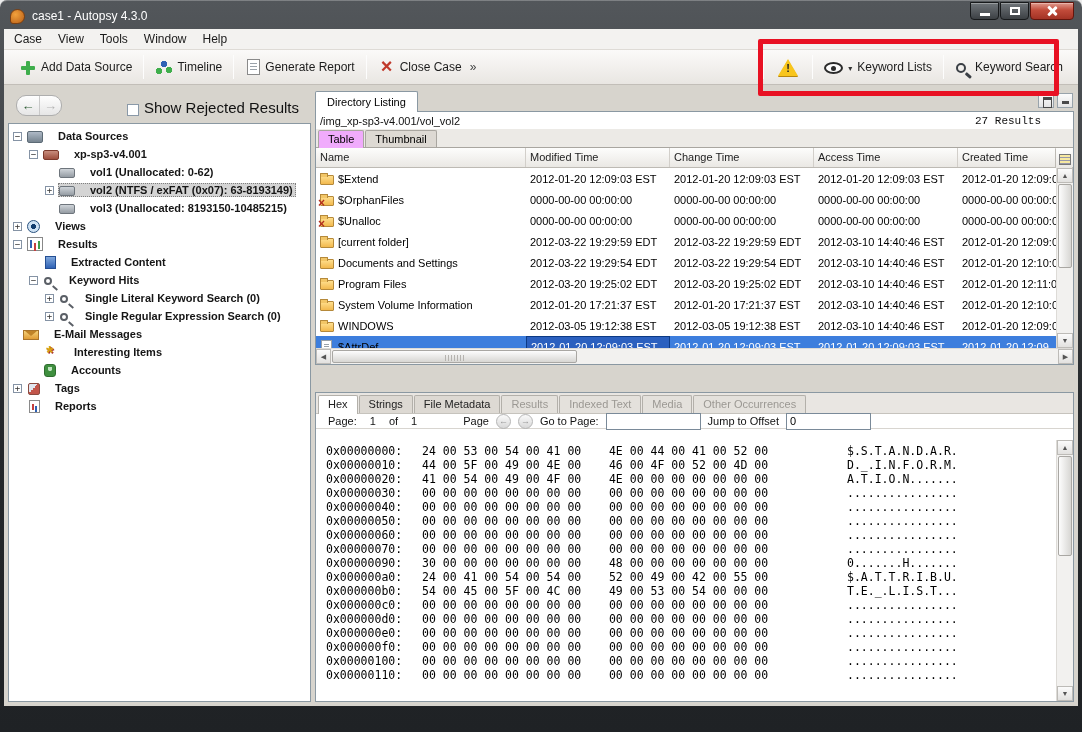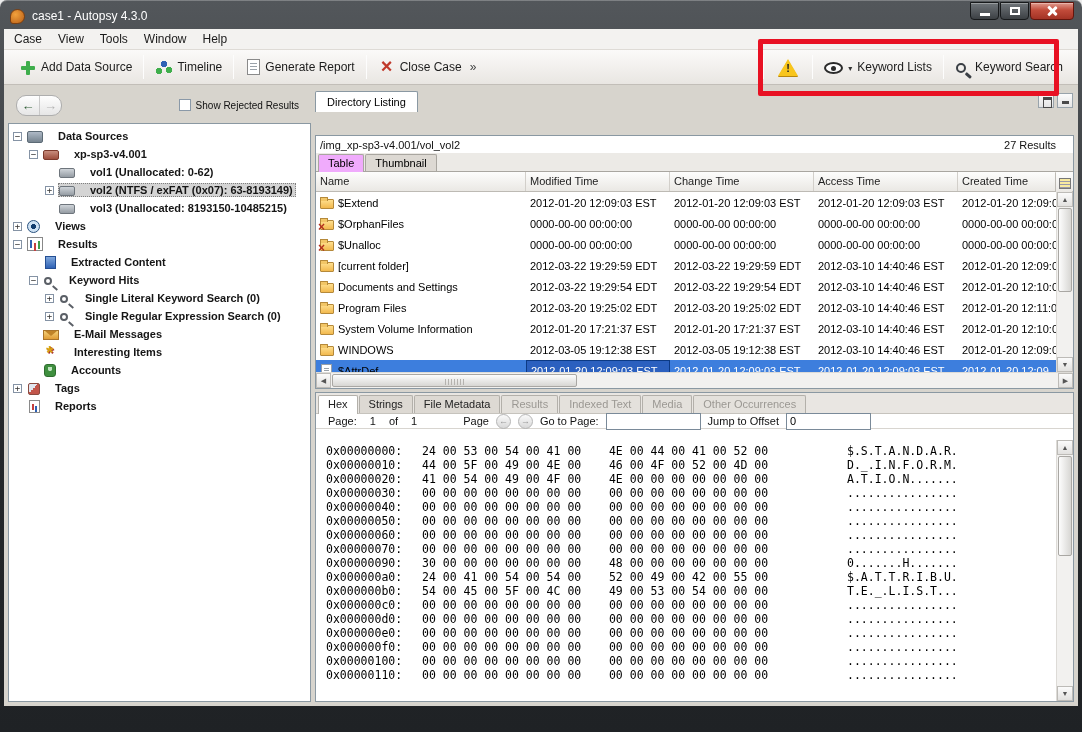--- a/index.html
+++ b/index.html
@@ -67,21 +67,21 @@
   .workspace { position:absolute; top:56px; left:0; right:0; bottom:0; }
 
   .left-panel { position:absolute; left:4px; top:4px; width:303px; bottom:4px; }
   .nav-row { height:34px; position:relative; }
   .nav-group { position:absolute; left:8px; top:6px; display:flex; border:1px solid #aeaeae; border-radius:10px;
                background:linear-gradient(#fefefe,#e6e6e6); overflow:hidden; }
   .nav-btn { width:22px; height:19px; display:flex; align-items:center; justify-content:center; font-size:13px; }
   .nav-btn.back::before { content:'←'; color:#2e5d35; font-weight:bold; }
   .nav-btn.fwd { border-left:1px solid #c9c9c9; }
   .nav-btn.fwd::before { content:'→'; color:#b3b3b3; font-weight:bold; }
-  .chk-row { position:absolute; right:12px; top:10px; display:flex; gap:5px; align-items:flex-end; font-size:10px; color:#111; }
+  .chk-row { position:absolute; right:12px; top:10px; display:flex; gap:5px; align-items:flex-end; font-size:15px; color:#111; }
   .checkbox { width:12px; height:12px; background:#fff; border:1px solid #8a99a8; }
   .tree-box { position:absolute; top:34px; left:0; right:0; bottom:0; background:#fff;
               border:1px solid #8a98a2; overflow:hidden; padding-top:3px; }
   .tree-row { height:18px; display:flex; align-items:center; font-size:11px; color:#151515; white-space:nowrap; }
   .expander { width:9px; height:9px; flex:none; border:1px solid #8593a5; background:#fff; margin-right:4px;
               font-size:9px; line-height:7px; text-align:center; color:#333; font-family:"DejaVu Sans Mono",monospace; }
   .expander.none { visibility:hidden; }
   .tsel { display:flex; align-items:center; padding:1px 3px 1px 1px; }
   .tsel.selected { background:#d4d4d4; outline:1px dotted #7f7f7f; outline-offset:-1px; }
   .tree-label { margin-left:11px;font-weight:bold; }
@@ -124,23 +124,23 @@
   
   .main { position:absolute; left:311px; right:4px; top:4px; bottom:4px; }
   .tabstrip { height:22px; position:relative; }
   .dir-tab { position:absolute; left:0; bottom:-1px; padding:4px 11px; background:#fff; z-index:2;
              border:1px solid #8a98a2; border-bottom:none; font-size:11px; border-radius:2px 2px 0 0; }
   .dock-btns { position:absolute; right:1px; top:4px; display:flex; gap:3px; }
   .dock-btn { width:16px; height:15px; border:1px solid #98a3ab; background:linear-gradient(#fcfcfc,#e4e4e4); position:relative; }
   .dock-btn.float::after { content:''; position:absolute; left:4px; top:3px; width:7px; height:7px; border:1px solid #4a4a4a; border-top-width:3px; }
   .dock-btn.mini::after { content:''; position:absolute; left:4px; bottom:3px; width:7px; height:3px; background:#4a4a4a; }
 
-  .topbox { position:absolute; top:22px; left:0; right:0; height:254px; background:#fff; border:1px solid #8a98a2;margin-top:24px; }
+  .topbox { position:absolute; top:22px; left:0; right:0; height:254px; background:#fff; border:1px solid #8a98a2; }
   .path-row { height:17px; display:flex; align-items:center; font-size:11px; padding-left:4px; color:#111; }
-  .results-count { margin-left:auto; padding-right:17px; }
+  .results-count { margin-left:auto; padding-right:32px;font-family:Liberation Mono, monospace; }
   .view-tabs { height:19px; background:#eceae6; border-bottom:1px solid #a9a6a0; display:flex; align-items:flex-end; padding-left:2px; gap:1px; }
   .vt { font-size:11px; padding:2px 9px; border:1px solid #a9a6a0; border-bottom:none; background:#ddd9d3; border-radius:2px 2px 0 0; }
   .vt.active { background:#f0abfc; margin-bottom:-1px; z-index:2; padding-bottom:3px; }
 
   .tbl-header { height:20px; display:flex; background:linear-gradient(#fdfdfc,#eae8e4); border-bottom:1px solid #bdbab4;
                 padding-right:17px; position:relative; }
   .hcell { font-size:11px; padding:3px 0 0 4px; border-right:1px solid #d2cfca; color:#222; overflow:hidden; white-space:nowrap; }
   .c-name{ width:210px; flex:none; } .c-mod{ width:144px; flex:none; } .c-chg{ width:144px; flex:none; }
   .c-acc{ width:144px; flex:none; } .c-cre{ flex:1; min-width:0; }
   .cfg-btn { position:absolute; right:0; top:0; width:17px; height:19px; border-left:1px solid #bdbab4;
@@ -354,21 +354,21 @@
                 <span class="tree-label">Single Literal Keyword Search (0)</span>
               </span>
             </div>
             <div class="tree-row" style="padding-left: 36px;">
               <span class="expander plus">+</span>
               <span class="tsel">
                 <span class="ti i-search"></span>
                 <span class="tree-label">Single Regular Expression Search (0)</span>
               </span>
             </div>
-            <div class="tree-row" style="padding-left: 20px;">
+            <div class="tree-row" style="">
               <span class="expander none"></span>
               <span class="tsel">
                 <span class="ti i-email"></span>
                 <span class="tree-label">E-Mail Messages</span>
               </span>
             </div>
             <div class="tree-row" style="padding-left: 20px;">
               <span class="expander none"></span>
               <span class="tsel">
                 <span class="ti i-interesting"></span>

